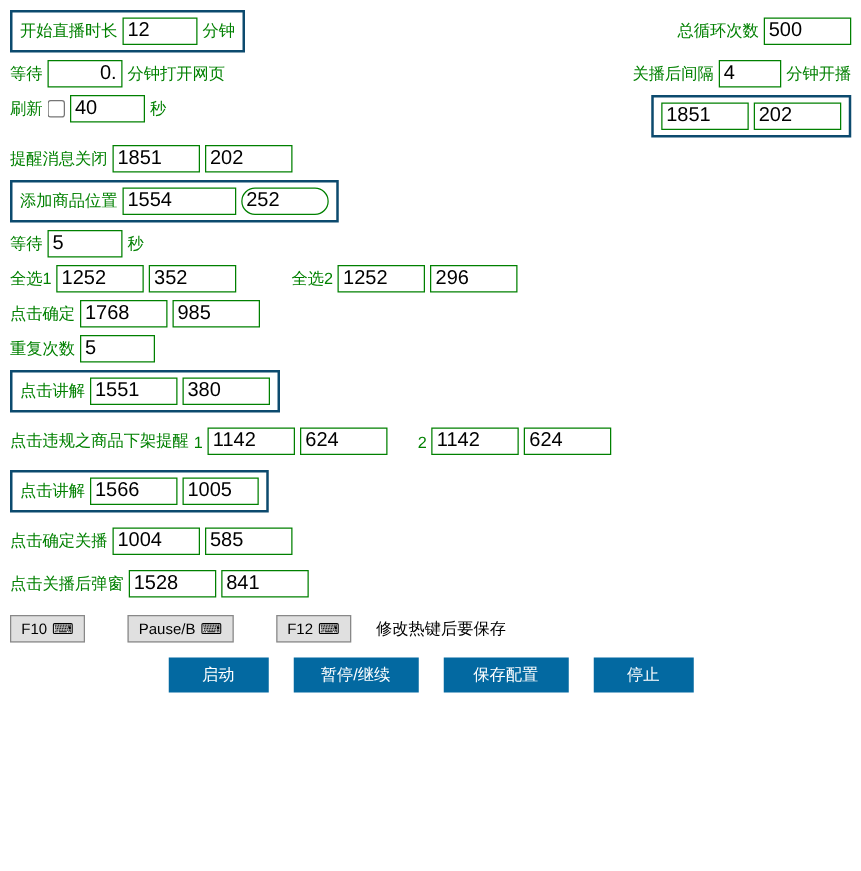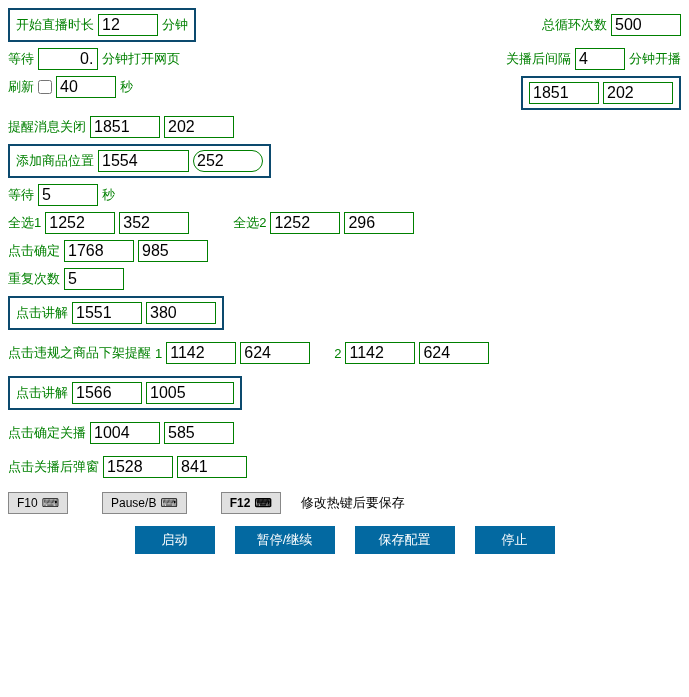--- a/index.html
+++ b/index.html
@@ -178,21 +178,21 @@
   <input type="text" style="width: 70px;" value="1142">
   <input type="text" style="width: 70px;" value="624">
 </div>
 
 <div style="height:6px;"></div>
 
 <div class="row">
   <div class="red-border-box">
     <span class="label">点击讲解</span>
     <input type="text" style="width: 70px;" value="1566">
-    <input type="text" style="width: 88px;" value="1005">
+    <input type="text" style="width: 61px;" value="1005">
   </div>
 </div>
 
 <div style="height:6px;"></div>
 
 <div class="row">
   <span class="label">点击确定关播</span>
   <input type="text" style="width: 70px;" value="1004">
   <input type="text" style="width: 70px;" value="585">
 </div>
@@ -209,21 +209,21 @@
 
 <div class="row">
   <button class="kbd-btn">
     <span>F10</span>
     <span>⌨</span>
   </button>
   <button class="kbd-btn" style="margin-left:30px;">
     <span>Pause/B</span>
     <span>⌨</span>
   </button>
-  <button class="kbd-btn" style="margin-left:30px;font-weight:bold;">
+  <button class="kbd-btn" style="margin-left:30px;">
     <span>F12</span>
     <span>⌨</span>
   </button>
   <span class="label" style="margin-left:16px; color:#000;">修改热键后要保存</span>
 </div>
 
 <div style="height:6px;"></div>
 
 <div class="row" style="justify-content:center; gap:20px;">
   <button class="btn" style="width:80px;">启动</button>

